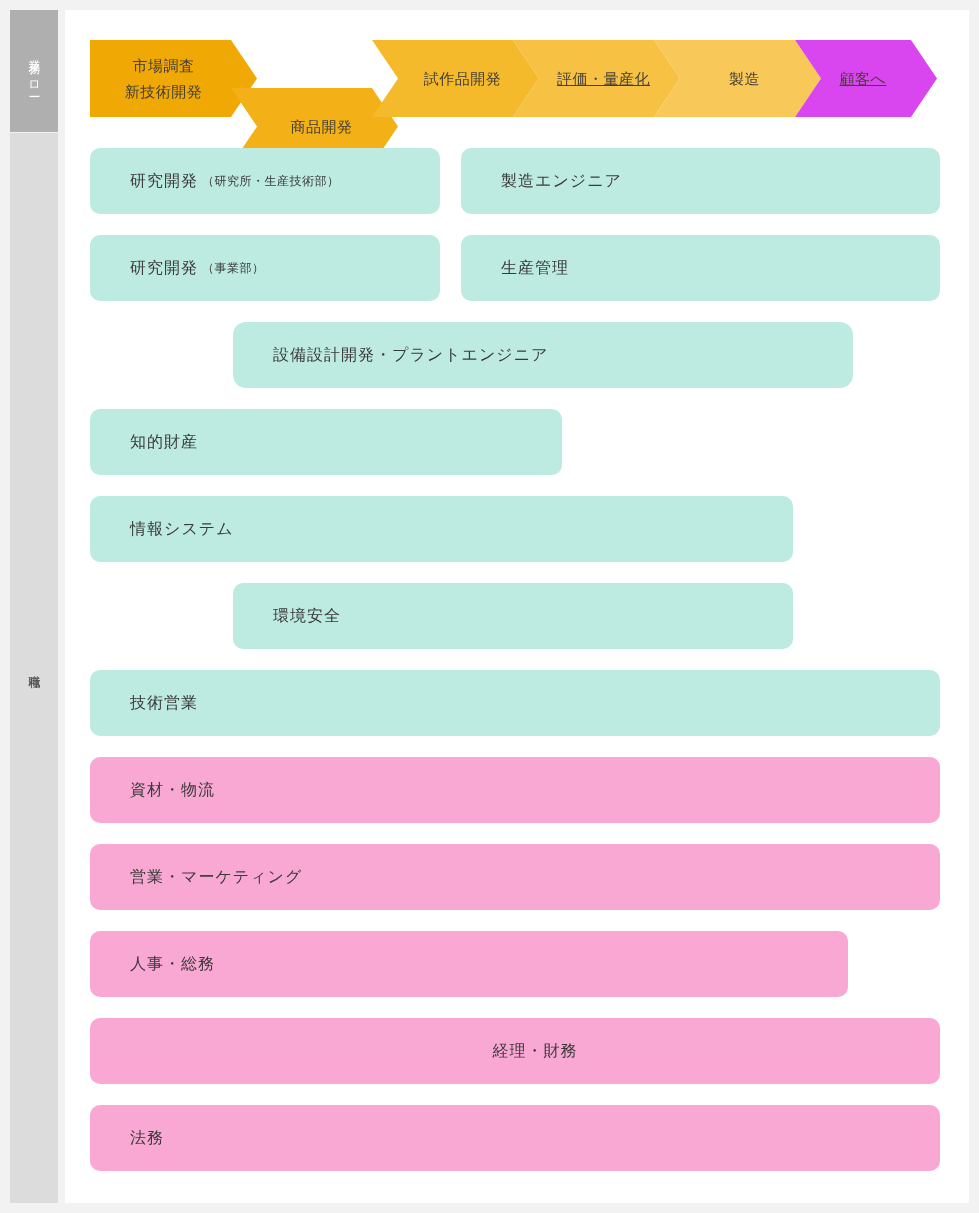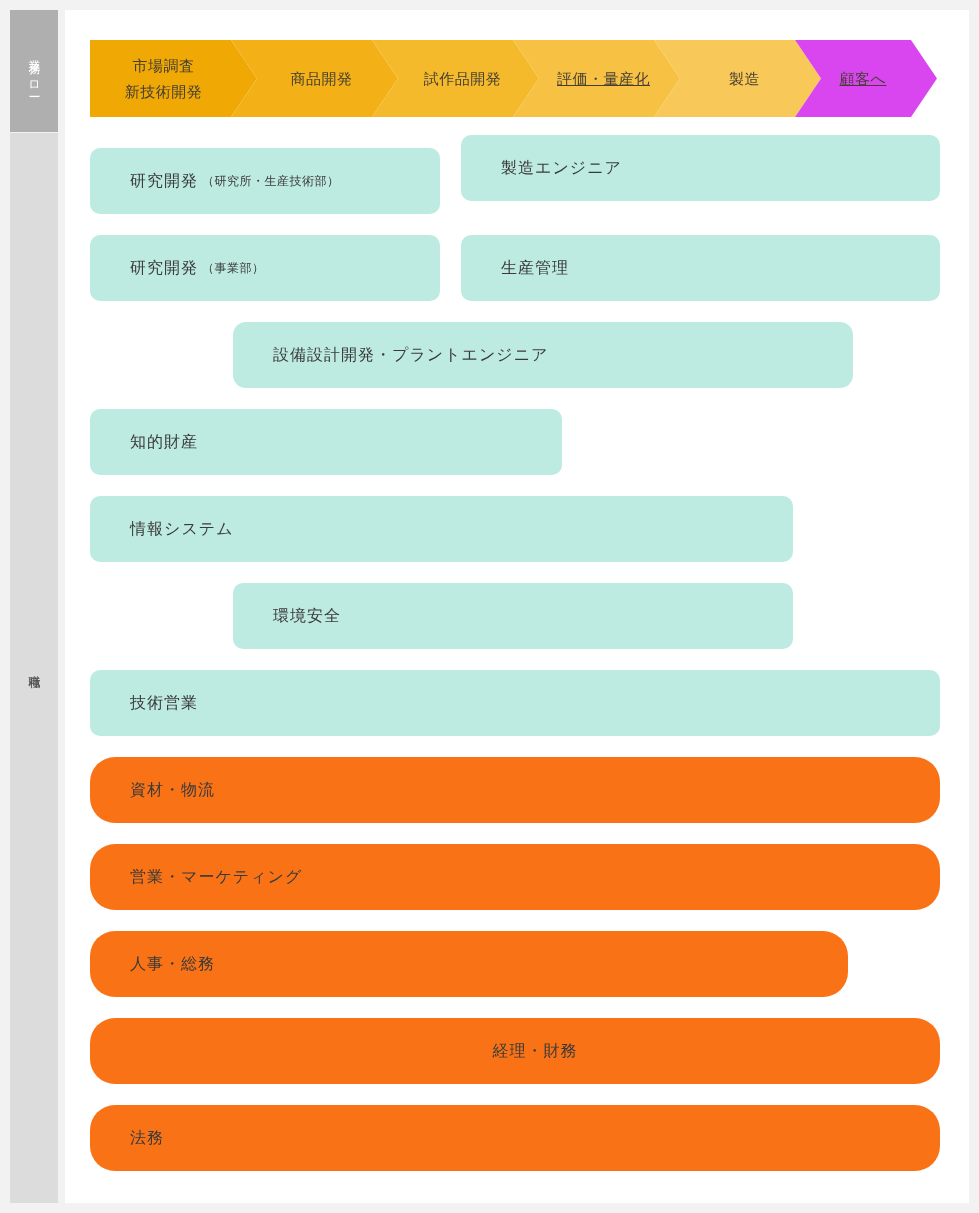--- a/index.html
+++ b/index.html
@@ -40,40 +40,40 @@
   .flow-band{position:absolute;top:40px;left:0;height:77px;}
   .flow-seg{
     position:absolute;top:0;height:77px;
     display:flex;align-items:center;justify-content:center;
     color:#453f33;font-size:15px;font-weight:500;letter-spacing:0.5px;
   }
   .flow-label{white-space:pre-line;text-align:center;line-height:1.7;}
   .clip-first{clip-path:polygon(0 0, calc(100% - 26px) 0, 100% 50%, calc(100% - 26px) 100%, 0 100%);}
   .clip-mid{clip-path:polygon(0 0, calc(100% - 26px) 0, 100% 50%, calc(100% - 26px) 100%, 0 100%, 26px 50%);}
   .seg0{left:90px;width:167px;padding-right:20px;box-sizing:border-box;}
-  .seg1{left:231px;width:167px;padding-left:14px;box-sizing:border-box;}
+  .seg1{left:231px;width:167px;padding-left:14px;box-sizing:border-box;margin-top:48px;}
   .seg2{left:372px;width:167px;padding-left:14px;box-sizing:border-box;}
   .seg3{left:513px;width:167px;padding-left:14px;box-sizing:border-box;}
   .seg4{left:654px;width:167px;padding-left:14px;box-sizing:border-box;}
   .seg5{left:795px;width:142px;padding-left:8px;padding-right:14px;box-sizing:border-box;}
 
   
   .job{
     position:absolute;height:66px;border-radius:10px;
     display:flex;align-items:center;
     padding-left:40px;box-sizing:border-box;
     color:#3a3a3a;
   }
   .job .main{font-size:16px;font-weight:500;letter-spacing:1px;}
   .job .suffix{font-size:12px;font-weight:500;margin-left:4px;letter-spacing:0.5px;}
   .teal{background:#bdebe1;}
-  .pink{background:#f97316;border-radius:25px;}
+  .pink{background:#f9a8d4;}
 
   .p1 {left:90px; top:148px; width:350px;}
-  .p2 {left:461px;top:135px; width:479px;}
+  .p2 {left:461px;top:148px; width:479px;}
   .p3 {left:90px; top:235px; width:350px;}
   .p4 {left:461px;top:235px; width:479px;}
   .p5 {left:233px;top:322px; width:620px;border-radius:13px;}
   .p6 {left:90px; top:409px; width:472px;}
   .p7 {left:90px; top:496px; width:703px;}
   .p8 {left:233px;top:583px; width:560px;}
   .p9 {left:90px; top:670px; width:850px;}
   .p10{left:90px; top:757px; width:850px;}
   .p11{left:90px; top:844px; width:850px;}
   .p12{left:90px; top:931px; width:758px;}

